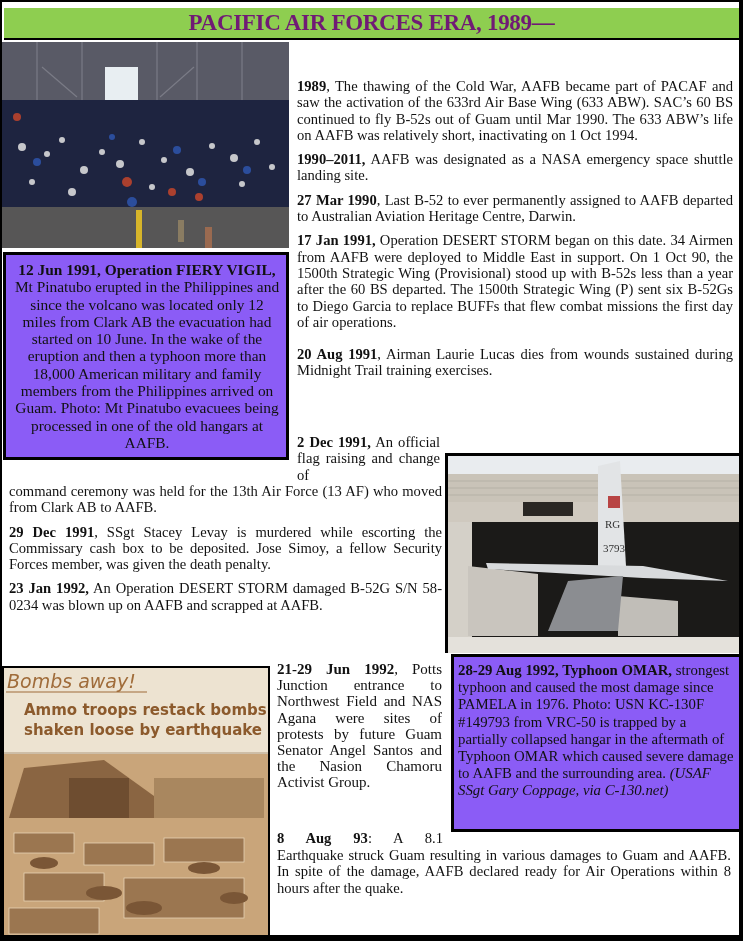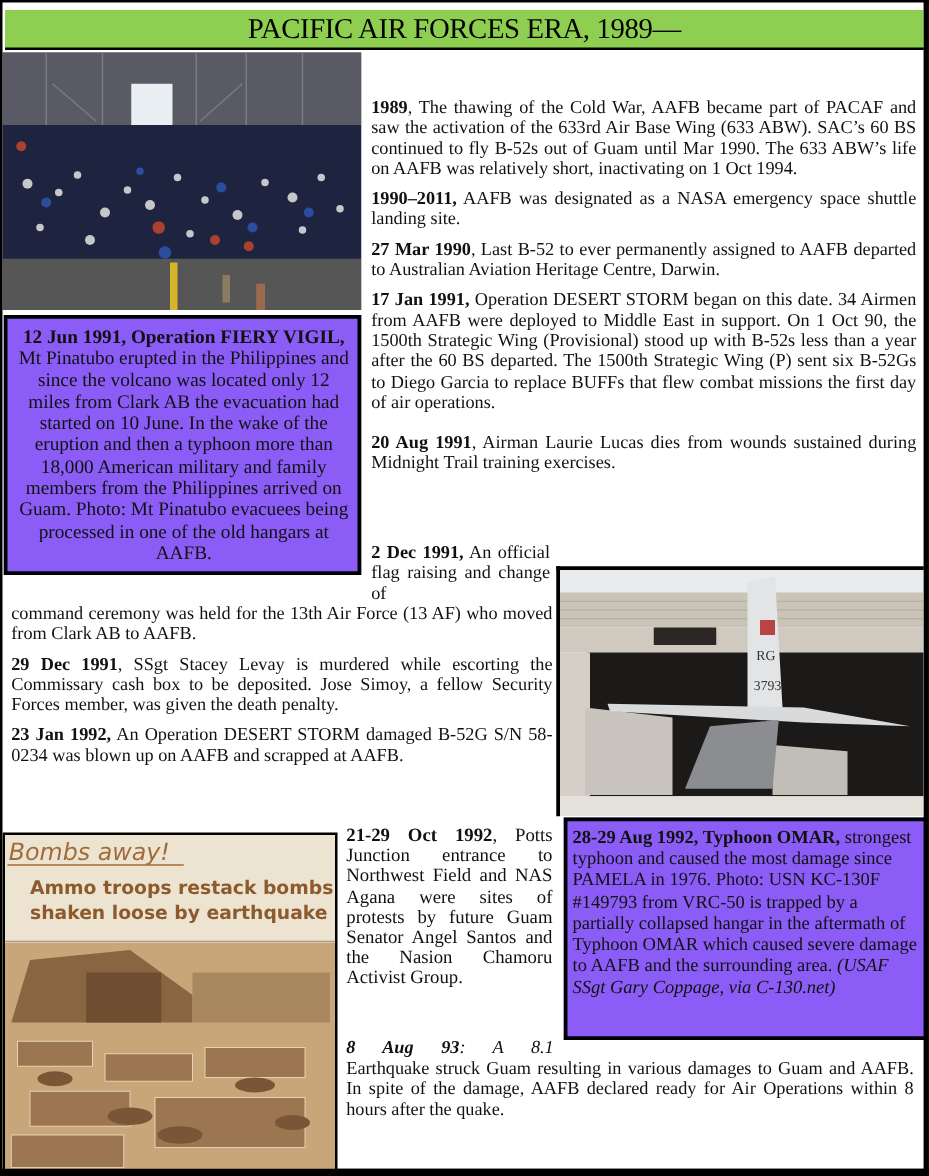--- a/index.html
+++ b/index.html
@@ -6,21 +6,21 @@
   body {
     width: 743px; height: 941px; background: #000; position: relative; overflow: hidden;
     font-family: "Liberation Serif", "DejaVu Serif", serif; color: #111;
   }
   .page { position: absolute; left: 2px; top: 2px; width: 737px; height: 933px; background: #fff; }
   .title-bar {
     position: absolute; left: 2px; top: 6px; width: 735px; height: 30px;
     background: #8ece50; border-bottom: 2px solid #000;
     display: flex; align-items: center; justify-content: center;
   }
-  .title-bar h1 { margin: 0; font-size: 23px; font-weight: normal; letter-spacing: -0.3px; color: #000000; }
+  .title-bar h1 { margin: 0; font-size: 23px; font-weight: bold; letter-spacing: -0.3px; color: #701a75; }
   .top-rule { position: absolute; left: 0; top: 0; width: 743px; height: 4px; background: #000; }
   .photo { position: absolute; overflow: hidden; }
   .photo svg { display: block; width: 100%; height: 100%; }
   .caption-box {
     position: absolute; background: #8b5cf6; border: 3px solid #000; box-sizing: border-box;
   }
   .txt { position: absolute; font-size: 14.6px; line-height: 16.3px; text-align: justify; }
   .txt p { margin: 0 0 8px 0; }
   .txt b { font-weight: bold; }
   .center { text-align: center; }
@@ -169,24 +169,24 @@
         <ellipse cx="40" cy="195" rx="14" ry="6"></ellipse>
           <ellipse cx="100" cy="225" rx="18" ry="7"></ellipse>
         <ellipse cx="140" cy="240" rx="18" ry="7"></ellipse>
           <ellipse cx="200" cy="200" rx="16" ry="6"></ellipse>
         <ellipse cx="230" cy="230" rx="14" ry="6"></ellipse>
       </g>
     </svg>
   </div>
 
   <div class="txt" style="left:275px; top:659px; width:165px; font-size:15px; line-height:16.2px;">
-    <b>21-29 Oct 1992</b><span>, Potts Junction entrance to Northwest Field and NAS Agana were sites of protests by future Guam Senator Angel Santos and the Nasion Chamoru Activist Group.</span>
+    <b>21-29 Jun 1992</b><span>, Potts Junction entrance to Northwest Field and NAS Agana were sites of protests by future Guam Senator Angel Santos and the Nasion Chamoru Activist Group.</span>
   </div>
 
-  <div class="txt" style="left:275px; top:828px; width:166px; text-align:justify; text-align-last:justify;font-style:italic;">
+  <div class="txt" style="left:275px; top:828px; width:166px; text-align:justify; text-align-last:justify;">
     <b>8 Aug 93</b><span>: A 8.1</span>
   </div>
   <div class="txt" style="left:275px; top:845px; width:454px;">Earthquake struck Guam resulting in various damages to Guam and AAFB. In spite of the damage, AAFB declared ready for Air Operations within 8 hours after the quake.</div>
 
 </div>
 
 <div style="position:absolute; right:0; top:0; width:4px; height:941px; background:#000;"></div>
 <div style="position:absolute; left:0; bottom:0; width:743px; height:6px; background:#000;"></div>
 
 </body></html>

